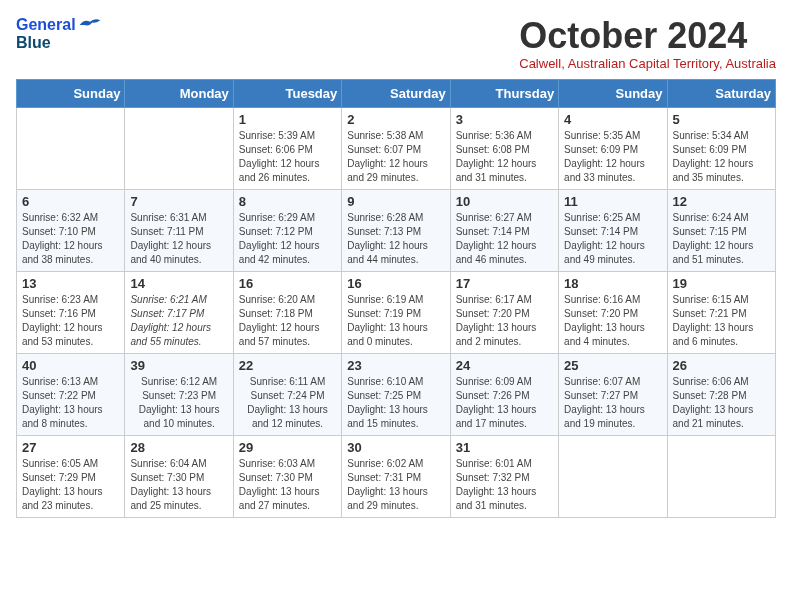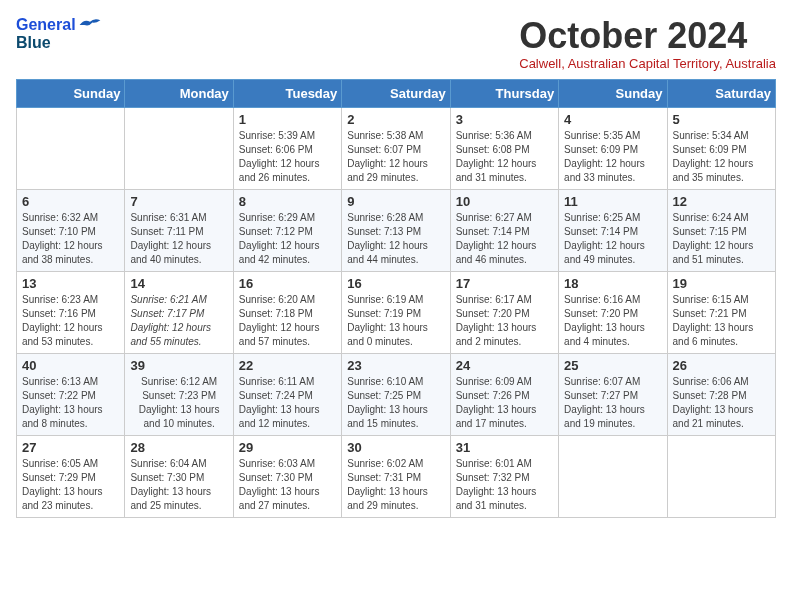--- a/index.html
+++ b/index.html
@@ -276,21 +276,21 @@
         </td>
         <td>
           <span class="day-num">39</span>
           <div class="day-info" style="white-space: pre-line; text-align: center;">Sunrise: 6:12 AM
 Sunset: 7:23 PM
 Daylight: 13 hours
 and 10 minutes.</div>
         </td>
         <td>
           <span class="day-num">22</span>
-          <div class="day-info" style="white-space: pre-line;">Sunrise: 6:11 AM
+          <div class="day-info" style="white-space: pre-line; text-align: center;">Sunrise: 6:11 AM
 Sunset: 7:24 PM
 Daylight: 13 hours
 and 12 minutes.</div>
         </td>
         <td>
           <span class="day-num">23</span>
           <div class="day-info" style="white-space: pre-line;">Sunrise: 6:10 AM
 Sunset: 7:25 PM
 Daylight: 13 hours
 and 15 minutes.</div>

